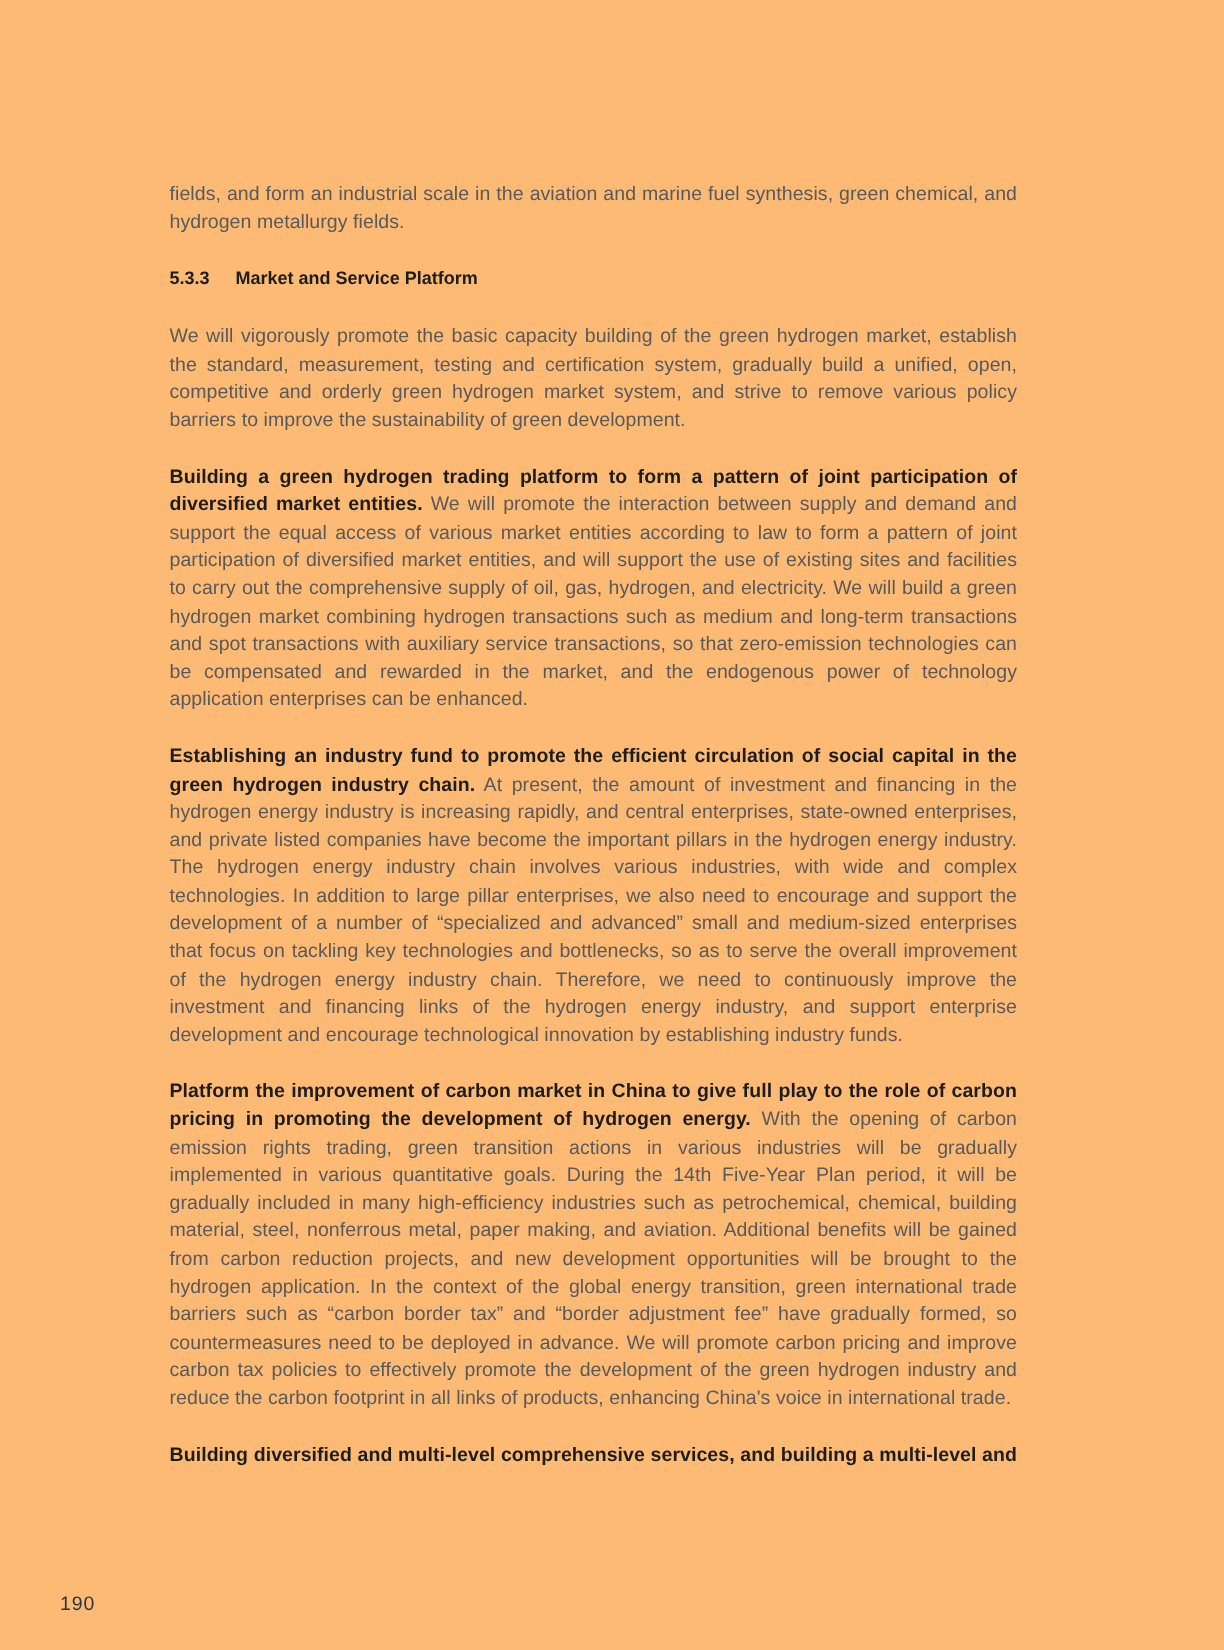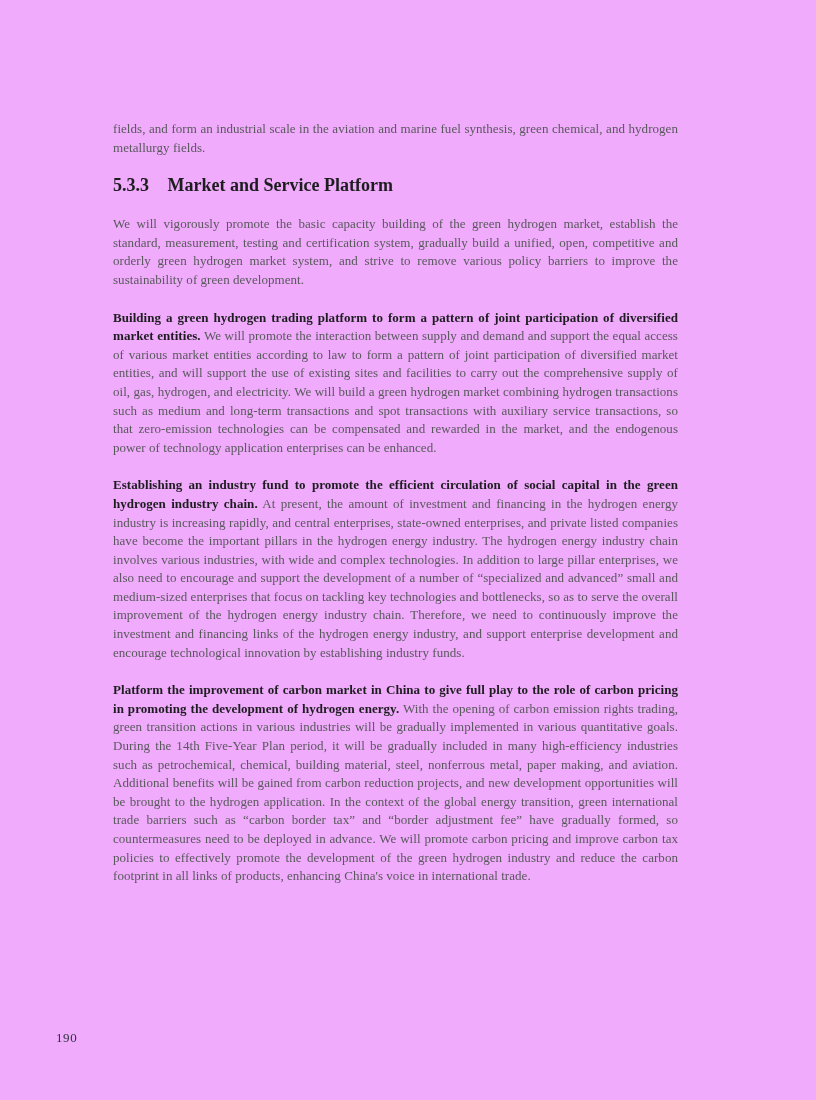--- a/index.html
+++ b/index.html
@@ -4,23 +4,23 @@
 <style>
   html, body {
     margin: 0;
     padding: 0;
     background: #ffffff;
   }
   .page {
     position: relative;
     width: 816px;
     height: 1100px;
-    background: #f0abfc;
+    background: #fdba74;
     overflow: hidden;
-    font-family: Liberation Serif, serif;
+    font-family: Liberation Sans, sans-serif;
   }
   .content {
     position: absolute;
     left: 113px;
     top: 120px;
     width: 565px;
   }
   .body-text {
     margin: 0 0 19px 0;
     font-size: 13px;
@@ -29,37 +29,36 @@
     color: #58595b;
     letter-spacing: 0.05px;
   }
   .body-text .lead {
     color: #1d1d1f;
     font-weight: bold;
     margin-top: 21px;
   }
   .section-heading {
     margin: 18px 0 21px 0;
-    font-size: 18px;
+    font-size: 12px;
     line-height: 18px;
     font-weight: bold;
     color: #1d1d1f;
   }
   .heading-number {
     margin-right: 14px;
   }
   .force-justify {
     text-align: justify;
     text-align-last: justify;
   }
   .page-footer {
     position: absolute;
     left: 40px;
-    top: 1028px;
-    margin-left: 16px;
+    top: 1060px;
   }
   .page-number {
     font-size: 13px;
     color: #2d3340;
     letter-spacing: 0.6px;
   }
 </style>
 </head>
 <body>
 
@@ -83,19 +82,22 @@
     <p class="body-text">
       <strong class="lead">Establishing an industry fund to promote the efficient circulation of social capital in the green hydrogen industry chain.</strong>
       <span>At present, the amount of investment and financing in the hydrogen energy industry is increasing rapidly, and central enterprises, state-owned enterprises, and private listed companies have become the important pillars in the hydrogen energy industry. The hydrogen energy industry chain involves various industries, with wide and complex technologies. In addition to large pillar enterprises, we also need to encourage and support the development of a number of “specialized and advanced” small and medium-sized enterprises that focus on tackling key technologies and bottlenecks, so as to serve the overall improvement of the hydrogen energy industry chain. Therefore, we need to continuously improve the investment and financing links of the hydrogen energy industry, and support enterprise development and encourage technological innovation by establishing industry funds.</span>
     </p>
 
     <p class="body-text">
       <strong class="lead">Platform the improvement of carbon market in China to give full play to the role of carbon pricing in promoting the development of hydrogen energy.</strong>
       <span>With the opening of carbon emission rights trading, green transition actions in various industries will be gradually implemented in various quantitative goals. During the 14th Five-Year Plan period, it will be gradually included in many high-efficiency industries such as petrochemical, chemical, building material, steel, nonferrous metal, paper making, and aviation. Additional benefits will be gained from carbon reduction projects, and new development opportunities will be brought to the hydrogen application. In the context of the global energy transition, green international trade barriers such as “carbon border tax” and “border adjustment fee” have gradually formed, so countermeasures need to be deployed in advance. We will promote carbon pricing and improve carbon tax policies to effectively promote the development of the green hydrogen industry and reduce the carbon footprint in all links of products, enhancing China's voice in international trade.</span>
     </p>
 
+    <p class="body-text force-justify">
+      <strong class="lead">Building diversified and multi-level comprehensive services, and building a multi-level and</strong>
+    </p>
 
   </main>
 
   <footer class="page-footer">
     <span class="page-number">190</span>
   </footer>
 </div>
 
 </body></html>

